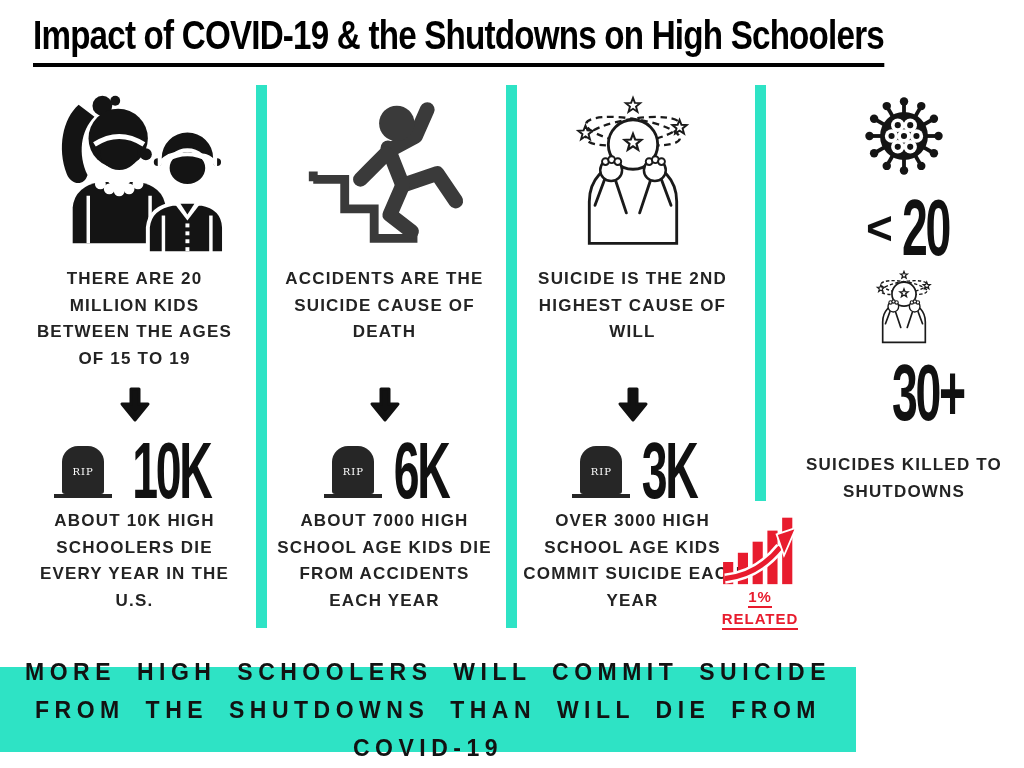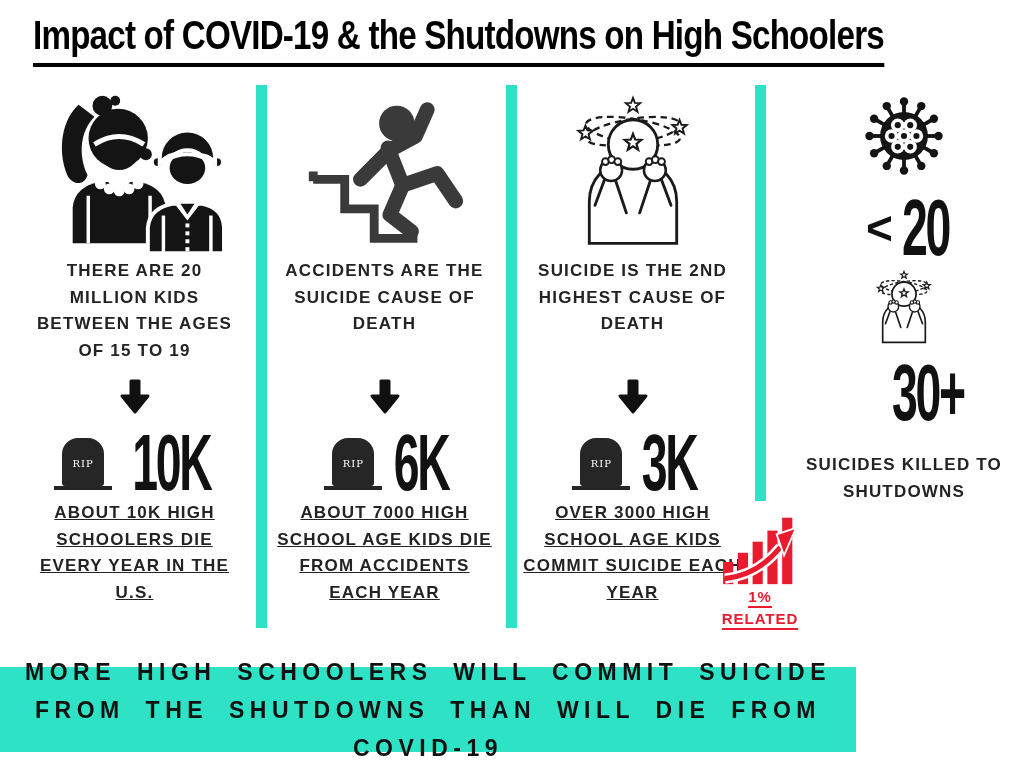--- a/index.html
+++ b/index.html
@@ -29,28 +29,28 @@
 
   
   .col{position:absolute;top:88px;width:225px;display:flex;flex-direction:column;align-items:center;text-align:center;}
   .col1{left:22px;}
   .col2{left:272px;}
   .col3{left:520px;}
   .col4{left:793px;width:222px;}
 
   .icon-box{height:170px;display:flex;align-items:center;justify-content:center;}
   .fact{
-    margin-top:0;height:108px;width:218px;
+    margin-top:8px;height:108px;width:218px;
     font-size:17px;font-weight:700;letter-spacing:1.2px;line-height:26.5px;color:#232323;
   }
   .arrow-box{margin-top:12px;height:42px;display:flex;align-items:flex-start;justify-content:center;}
   .stat-row{margin-top:4px;height:70px;display:flex;align-items:flex-end;justify-content:center;}
   .detail{
     margin-top:6px;width:222px;
-    font-size:17px;font-weight:700;letter-spacing:1.2px;line-height:26.5px;color:#232323;text-decoration:underline;
+    font-size:17px;font-weight:700;letter-spacing:1.2px;line-height:26.5px;color:#232323;
   }
 
   
   .stat-num{
     display:inline-block;height:62px;line-height:62px;
     font-size:80px;font-weight:700;letter-spacing:-4px;color:#111;
     transform:scaleX(0.58);transform-origin:center bottom;
     margin:0 -24px;
   }
 
@@ -225,21 +225,21 @@
         <g fill="#fff" stroke="#1a1a1a" stroke-width="2">
           <circle cx="51" cy="70" r="3.6"></circle>
             <circle cx="57.5" cy="68" r="3.6"></circle>
             <circle cx="64" cy="70" r="3.6"></circle>
           <circle cx="97" cy="70" r="3.6"></circle>
             <circle cx="103.5" cy="68" r="3.6"></circle>
             <circle cx="110" cy="70" r="3.6"></circle>
         </g>
       </svg>
     </div>
-    <p class="fact">SUICIDE IS THE 2ND HIGHEST CAUSE OF DEATH</p>
+    <p class="fact">SUICIDE IS THE 2ND HIGHEST CAUSE OF WILL</p>
     <div class="arrow-box">
       <svg width="36" height="38" viewBox="0 0 36 36">
         <path d="M14 2 h8 v15 h9 L18 33 L5 17 h9 z" fill="#111" stroke="#111" stroke-width="3" stroke-linejoin="round"></path>
       </svg>
     </div>
     <div class="stat-row">
       <div class="tomb">
         <div class="stone"></div>
         <div class="rip">RIP</div>
         <div class="base"></div>

